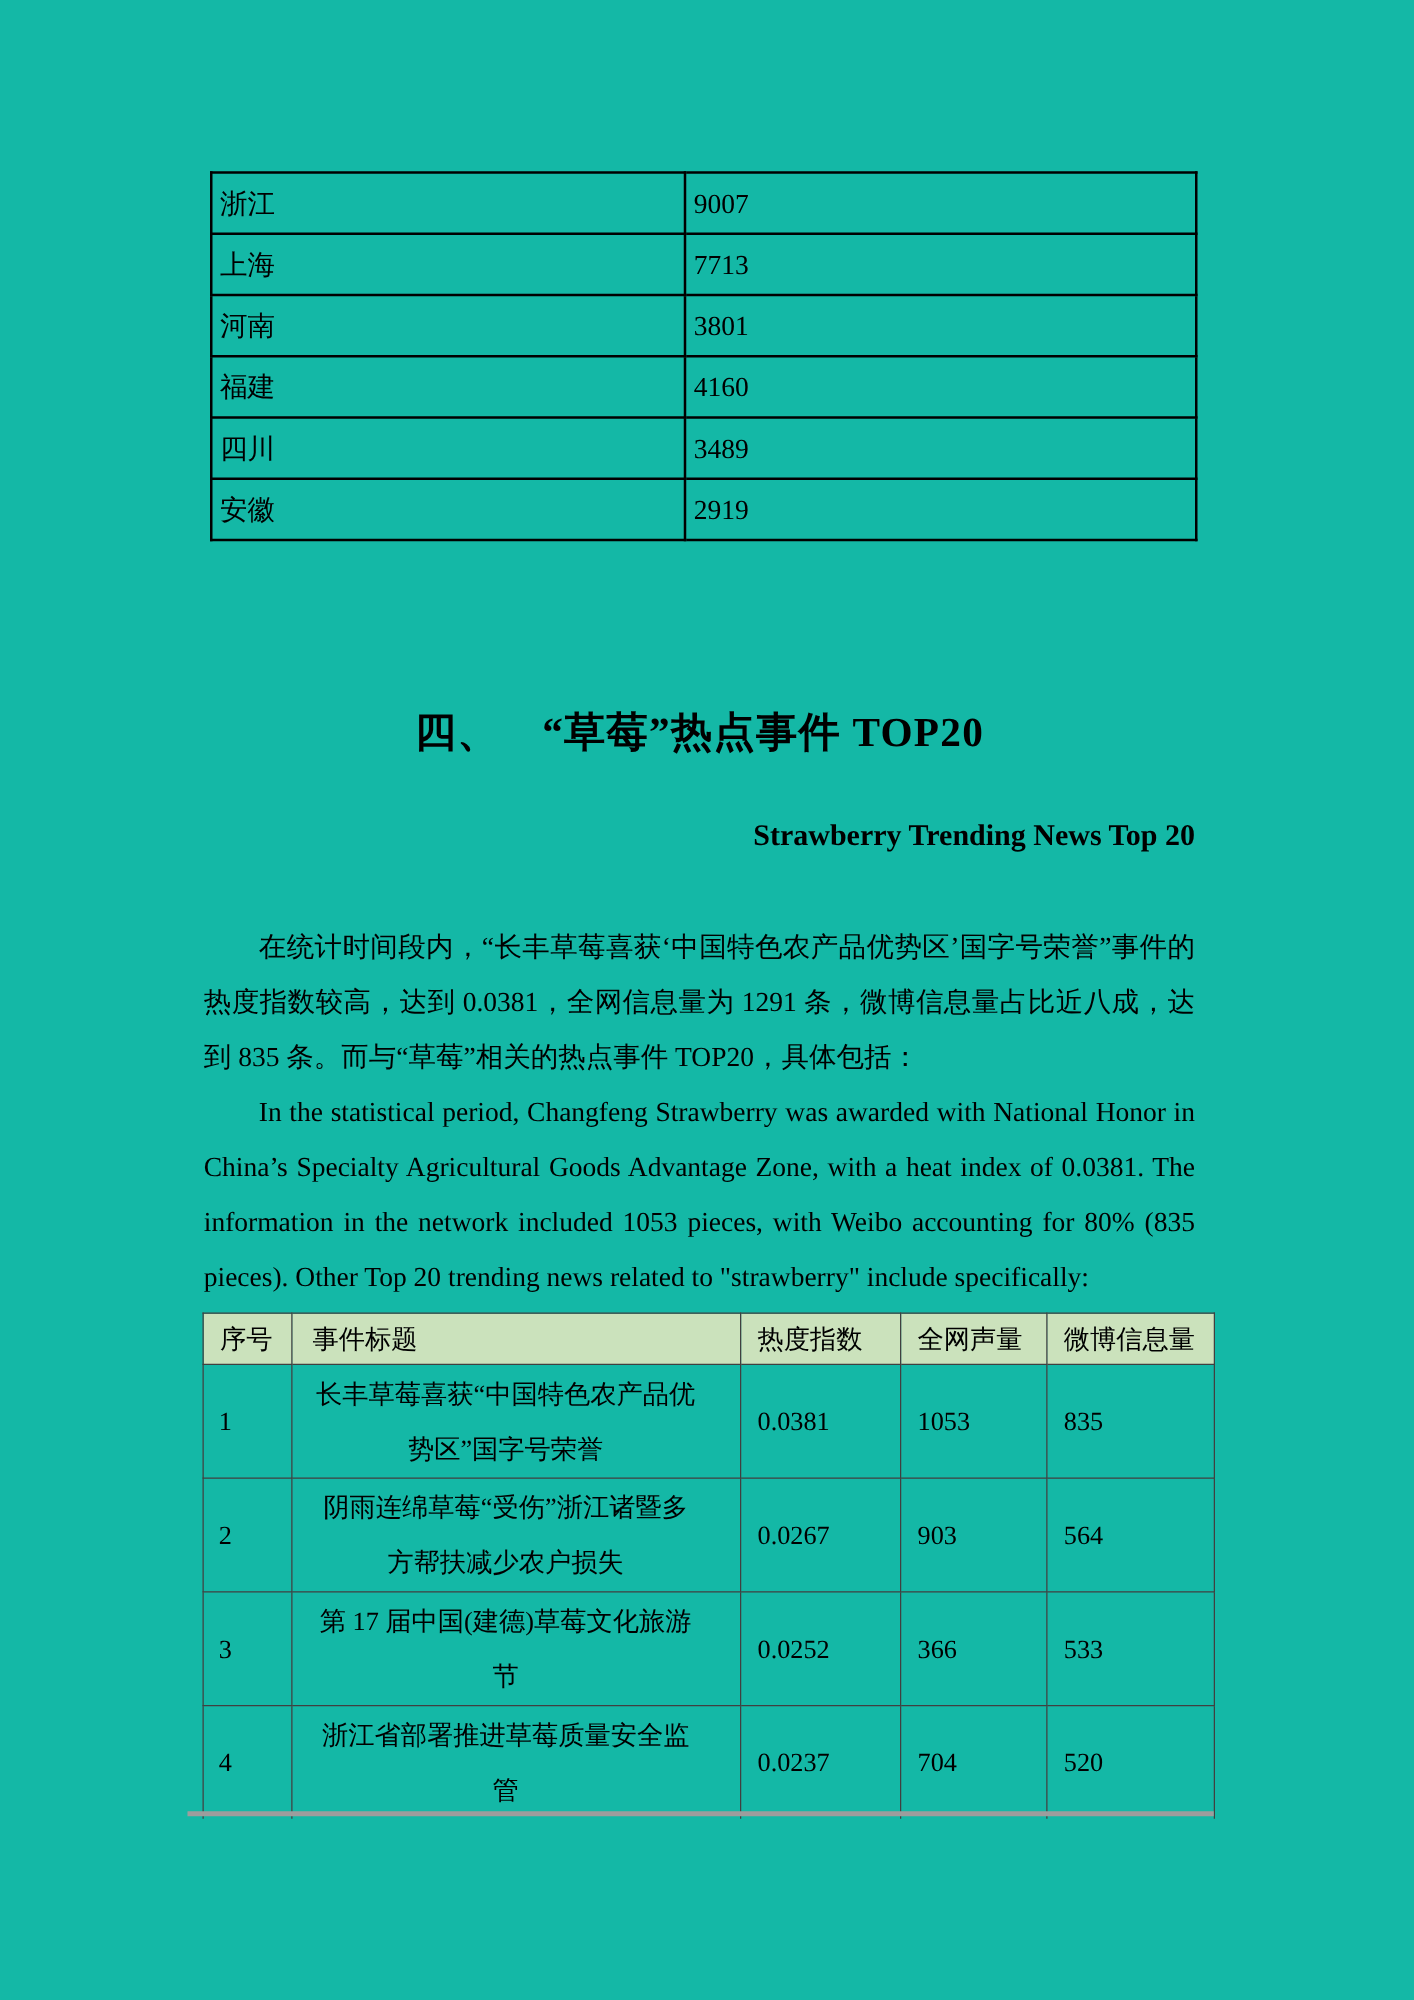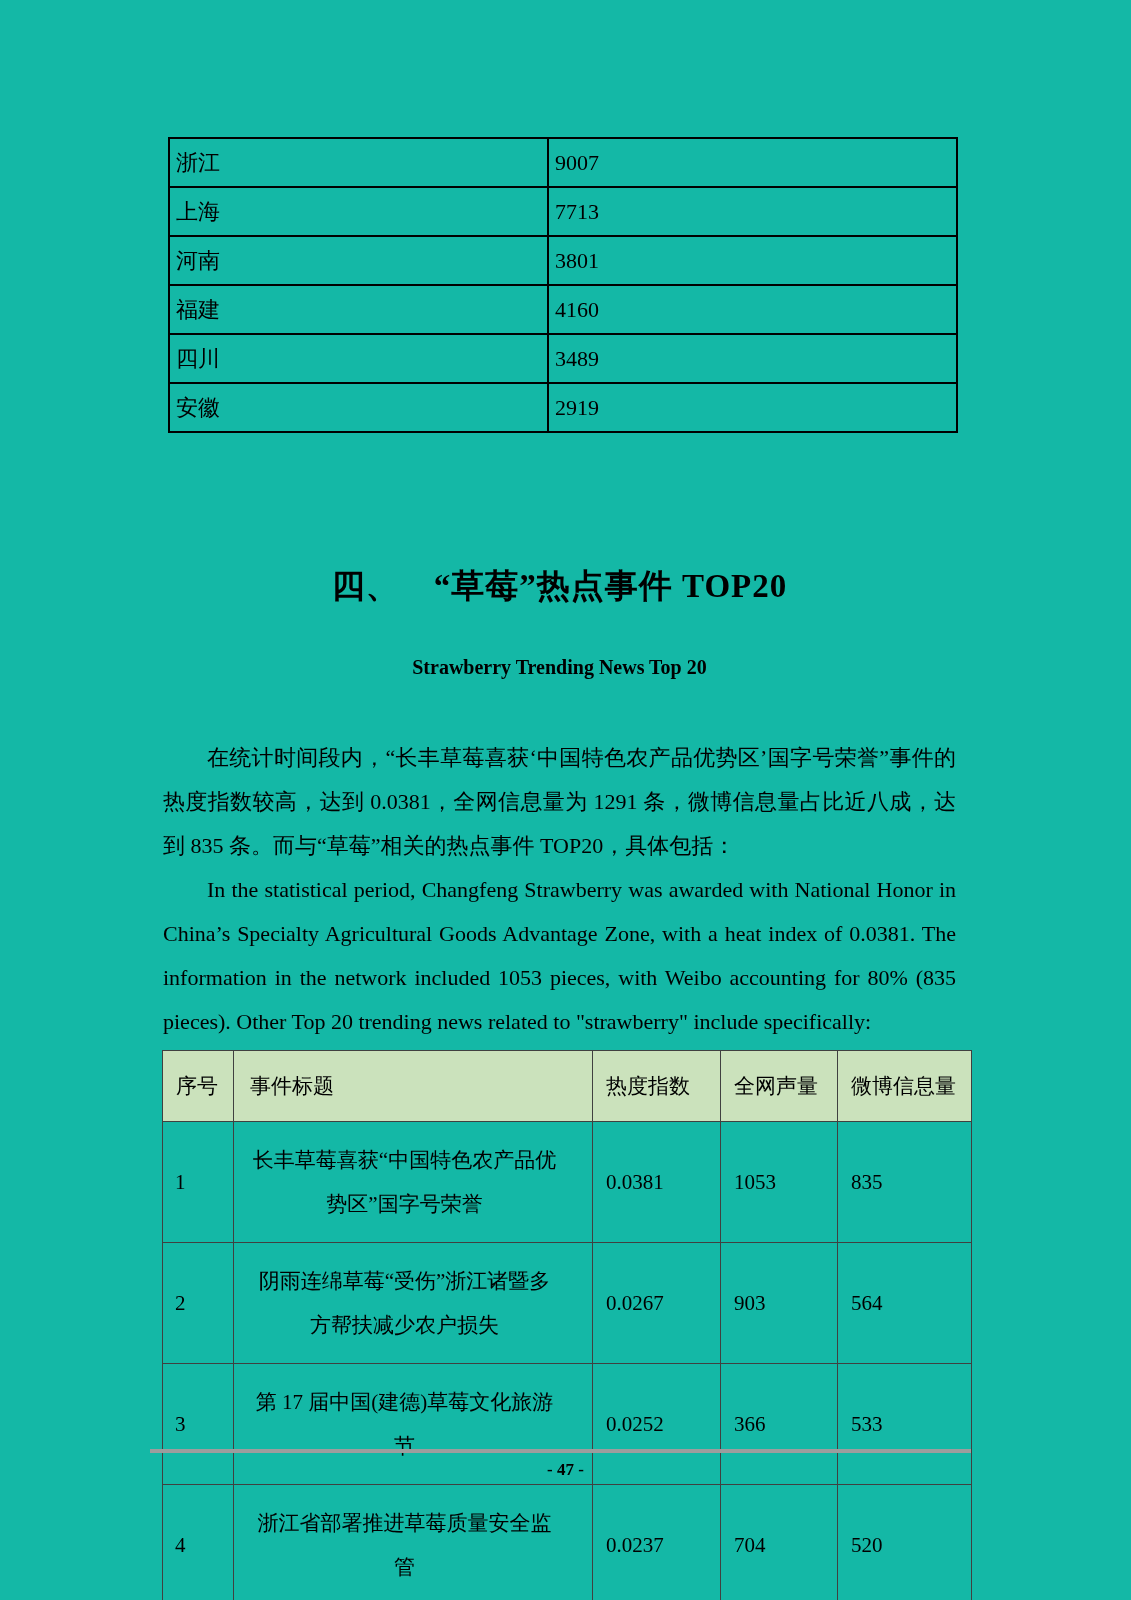--- a/index.html
+++ b/index.html
@@ -50,22 +50,22 @@
     font-size: 33px;
     font-weight: bold;
     letter-spacing: 1px;
   }
   .title-en {
     position: absolute;
     top: 656px;
     left: 163px;
     width: 793px;
     margin: 0;
-    text-align: center;
-    font-size: 20px;
+    text-align: right;
+    font-size: 24px;
     font-weight: bold;
   }
 
   
   .body-text {
     position: absolute;
     top: 736px;
     left: 163px;
     width: 793px;
     font-size: 22px;
@@ -86,21 +86,21 @@
     border-collapse: collapse;
     table-layout: fixed;
   }
   .news-table th,
   .news-table td {
     border: 1.5px solid #404040;
     font-size: 21px;
     font-weight: normal;
     text-align: left;
     vertical-align: middle;
-    padding: 15px;
+    padding: 0;
   }
   .news-table th {
     background: var(--header-bg, #cbe2bc);
     height: 40px;
     padding-left: 13px;
   }
   .news-table th.col-title { padding-left: 16px; }
   .news-table tbody td { height: 90px; }
   .news-table td.cell-no { padding-left: 12px; }
   .news-table td.cell-title {
@@ -222,15 +222,14 @@
         <td class="cell-title">浙江省部署推进草莓质量安全监管</td>
         <td class="cell-num">0.0237</td>
         <td class="cell-num">704</td>
         <td class="cell-num">520</td>
       </tr>
     </tbody>
   </table>
 
   <div class="cut-line"></div>
 
-  <div class="footer">- 47 -</div>
 
 </div>
 
 </body></html>

